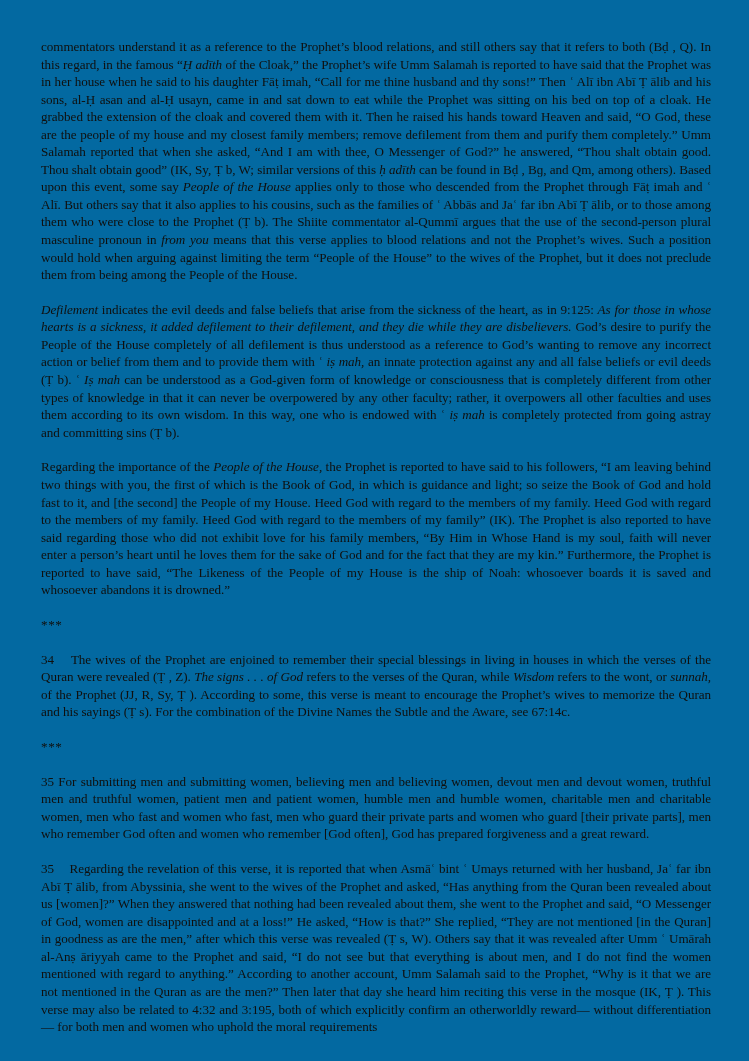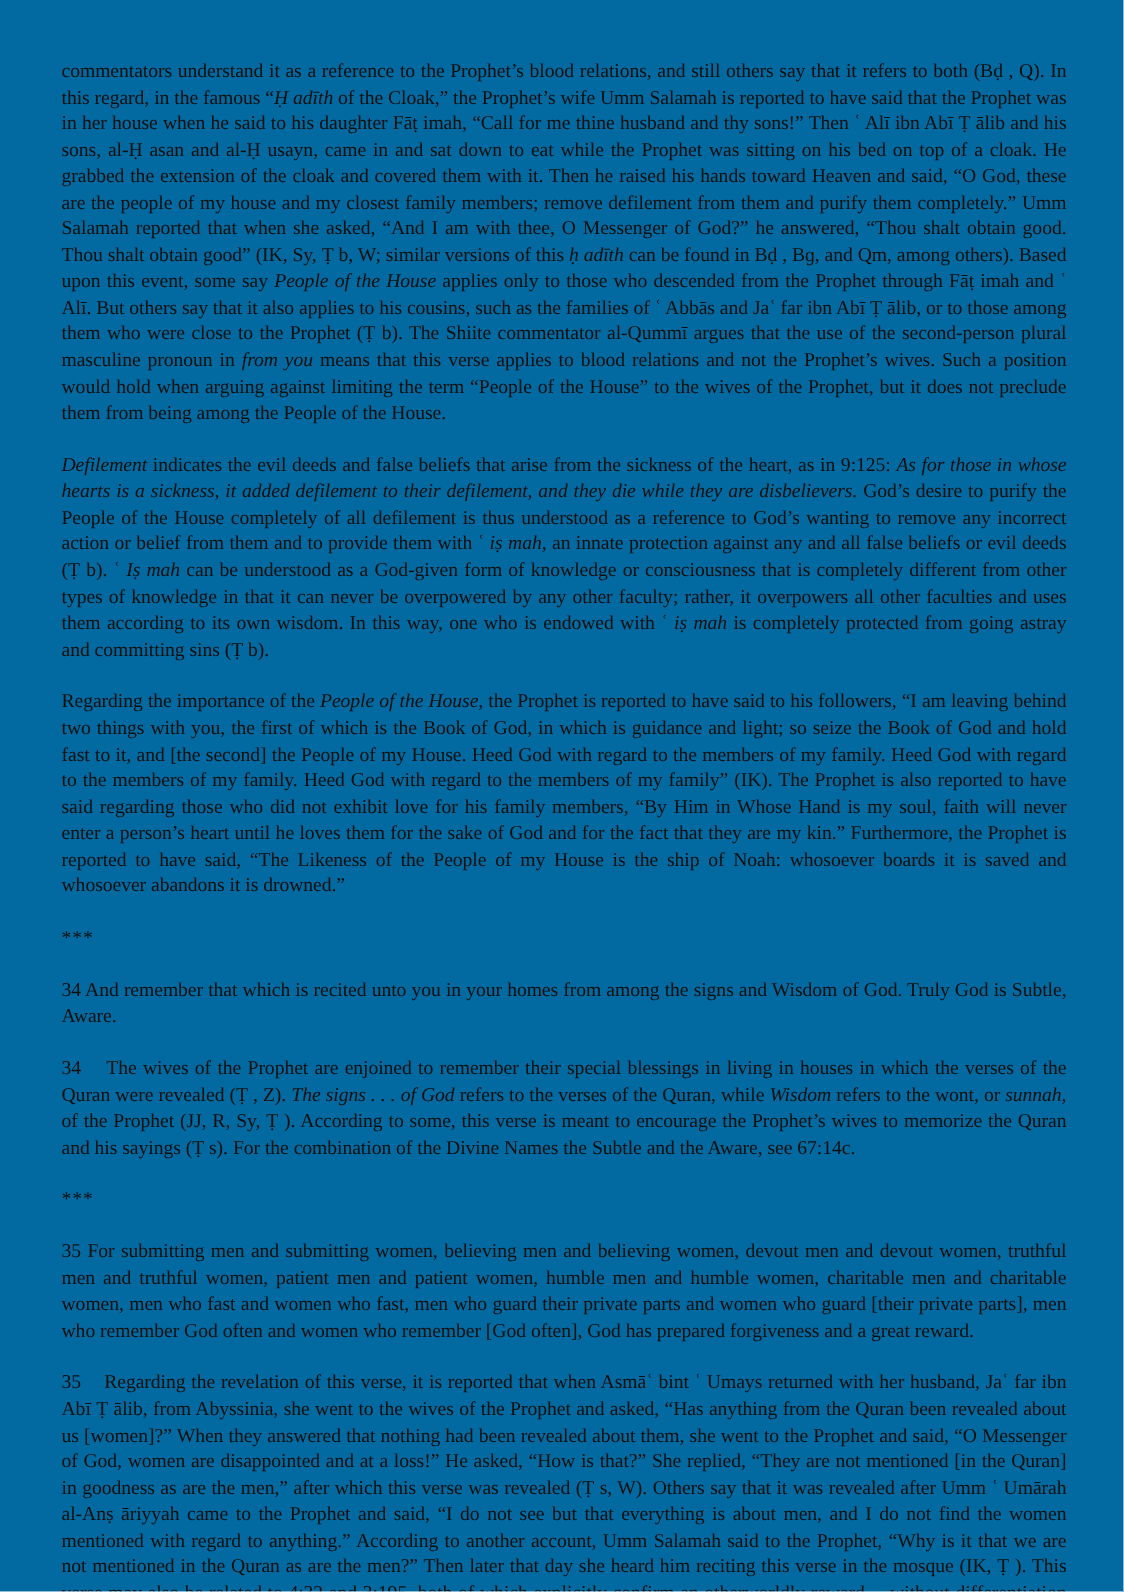--- a/index.html
+++ b/index.html
@@ -60,21 +60,20 @@
   <div id="content">
 
     <p class="body-para"><span>commentators understand it as a reference to the Prophet’s blood relations, and still others say that it refers to both (Bḍ , Q). In this regard, in the famous “</span><span class="ital">Ḥ adīth</span><span> of the Cloak,” the Prophet’s wife Umm Salamah is reported to have said that the Prophet was in her house when he said to his daughter Fāṭ imah, “Call for me thine husband and thy sons!” Then ʿ Alī ibn Abī Ṭ ālib and his sons, al-Ḥ asan and al-Ḥ usayn, came in and sat down to eat while the Prophet was sitting on his bed on top of a cloak. He grabbed the extension of the cloak and covered them with it. Then he raised his hands toward Heaven and said, “O God, these are the people of my house and my closest family members; remove defilement from them and purify them completely.” Umm Salamah reported that when she asked, “And I am with thee, O Messenger of God?” he answered, “Thou shalt obtain good. Thou shalt obtain good” (IK, Sy, Ṭ b, W; similar versions of this </span><span class="ital">ḥ adīth</span><span> can be found in Bḍ , Bɡ, and Qm, among others). Based upon this event, some say </span><span class="ital">People of the House</span><span> applies only to those who descended from the Prophet through Fāṭ imah and ʿ Alī. But others say that it also applies to his cousins, such as the families of ʿ Abbās and Jaʿ far ibn Abī Ṭ ālib, or to those among them who were close to the Prophet (Ṭ b). The Shiite commentator al-Qummī argues that the use of the second-person plural masculine pronoun in </span><span class="ital">from you</span><span> means that this verse applies to blood relations and not the Prophet’s wives. Such a position would hold when arguing against limiting the term “People of the House” to the wives of the Prophet, but it does not preclude them from being among the People of the House.</span></p>
 
     <p class="body-para"><span class="ital">Defilement</span><span> indicates the evil deeds and false beliefs that arise from the sickness of the heart, as in 9:125: </span><span class="ital">As for those in whose hearts is a sickness, it added defilement to their defilement, and they die while they are disbelievers.</span><span> God’s desire to purify the People of the House completely of all defilement is thus understood as a reference to God’s wanting to remove any incorrect action or belief from them and to provide them with ʿ </span><span class="ital">iṣ mah,</span><span> an innate protection against any and all false beliefs or evil deeds (Ṭ b). ʿ </span><span class="ital">Iṣ mah</span><span> can be understood as a God-given form of knowledge or consciousness that is completely different from other types of knowledge in that it can never be overpowered by any other faculty; rather, it overpowers all other faculties and uses them according to its own wisdom. In this way, one who is endowed with ʿ </span><span class="ital">iṣ mah</span><span> is completely protected from going astray and committing sins (Ṭ b).</span></p>
 
     <p class="body-para last-line-stretch"><span>Regarding the importance of the </span><span class="ital">People of the House,</span><span> the Prophet is reported to have said to his followers, “I am leaving behind two things with you, the first of which is the Book of God, in which is guidance and light; so seize the Book of God and hold fast to it, and [the second] the People of my House. Heed God with regard to the members of my family. Heed God with regard to the members of my family. Heed God with regard to the members of my family” (IK). The Prophet is also reported to have said regarding those who did not exhibit love for his family members, “By Him in Whose Hand is my soul, faith will never enter a person’s heart until he loves them for the sake of God and for the fact that they are my kin.” Furthermore, the Prophet is reported to have said, “The Likeness of the People of my House is the ship of Noah: whosoever boards it is saved and whosoever abandons it is drowned.”</span></p>
 
     <p class="sep">***</p>
 
-    <p class="verse last-line-stretch">34 And remember that which is recited unto you in your homes from among the signs and Wisdom of God. Truly God is Subtle, Aware.</p>
 
     <p class="body-para last-line-stretch"><span>34</span><span>&nbsp;&nbsp;&nbsp;&nbsp;</span><span>The wives of the Prophet are enjoined to remember their special blessings in living in houses in which the verses of the Quran were revealed (Ṭ , Z). </span><span class="ital">The signs . . . of God</span><span> refers to the verses of the Quran, while </span><span class="ital">Wisdom</span><span> refers to the wont, or </span><span class="ital">sunnah,</span><span> of the Prophet (JJ, R, Sy, Ṭ ). According to some, this verse is meant to encourage the Prophet’s wives to memorize the Quran and his sayings (Ṭ s). For the combination of the Divine Names the Subtle and the Aware, see 67:14c.</span></p>
 
     <p class="sep">***</p>
 
     <p class="verse last-line-stretch">35 For submitting men and submitting women, believing men and believing women, devout men and devout women, truthful men and truthful women, patient men and patient women, humble men and humble women, charitable men and charitable women, men who fast and women who fast, men who guard their private parts and women who guard [their private parts], men who remember God often and women who remember [God often], God has prepared forgiveness and a great reward.</p>
 
     <p class="body-para"><span>35</span><span>&nbsp;&nbsp;&nbsp;&nbsp;</span><span>Regarding the revelation of this verse, it is reported that when Asmāʿ bint ʿ Umays returned with her husband, Jaʿ far ibn Abī Ṭ ālib, from Abyssinia, she went to the wives of the Prophet and asked, “Has anything from the Quran been revealed about us [women]?” When they answered that nothing had been revealed about them, she went to the Prophet and said, “O Messenger of God, women are disappointed and at a loss!” He asked, “How is that?” She replied, “They are not mentioned [in the Quran] in goodness as are the men,” after which this verse was revealed (Ṭ s, W). Others say that it was revealed after Umm ʿ Umārah al-Anṣ āriyyah came to the Prophet and said, “I do not see but that everything is about men, and I do not find the women mentioned with regard to anything.” According to another account, Umm Salamah said to the Prophet, “Why is it that we are not mentioned in the Quran as are the men?” Then later that day she heard him reciting this verse in the mosque (IK, Ṭ ). This verse may also be related to 4:32 and 3:195, both of which explicitly confirm an otherworldly reward— without differentiation— for both men and women who uphold the moral requirements</span></p>
 
   </div>

